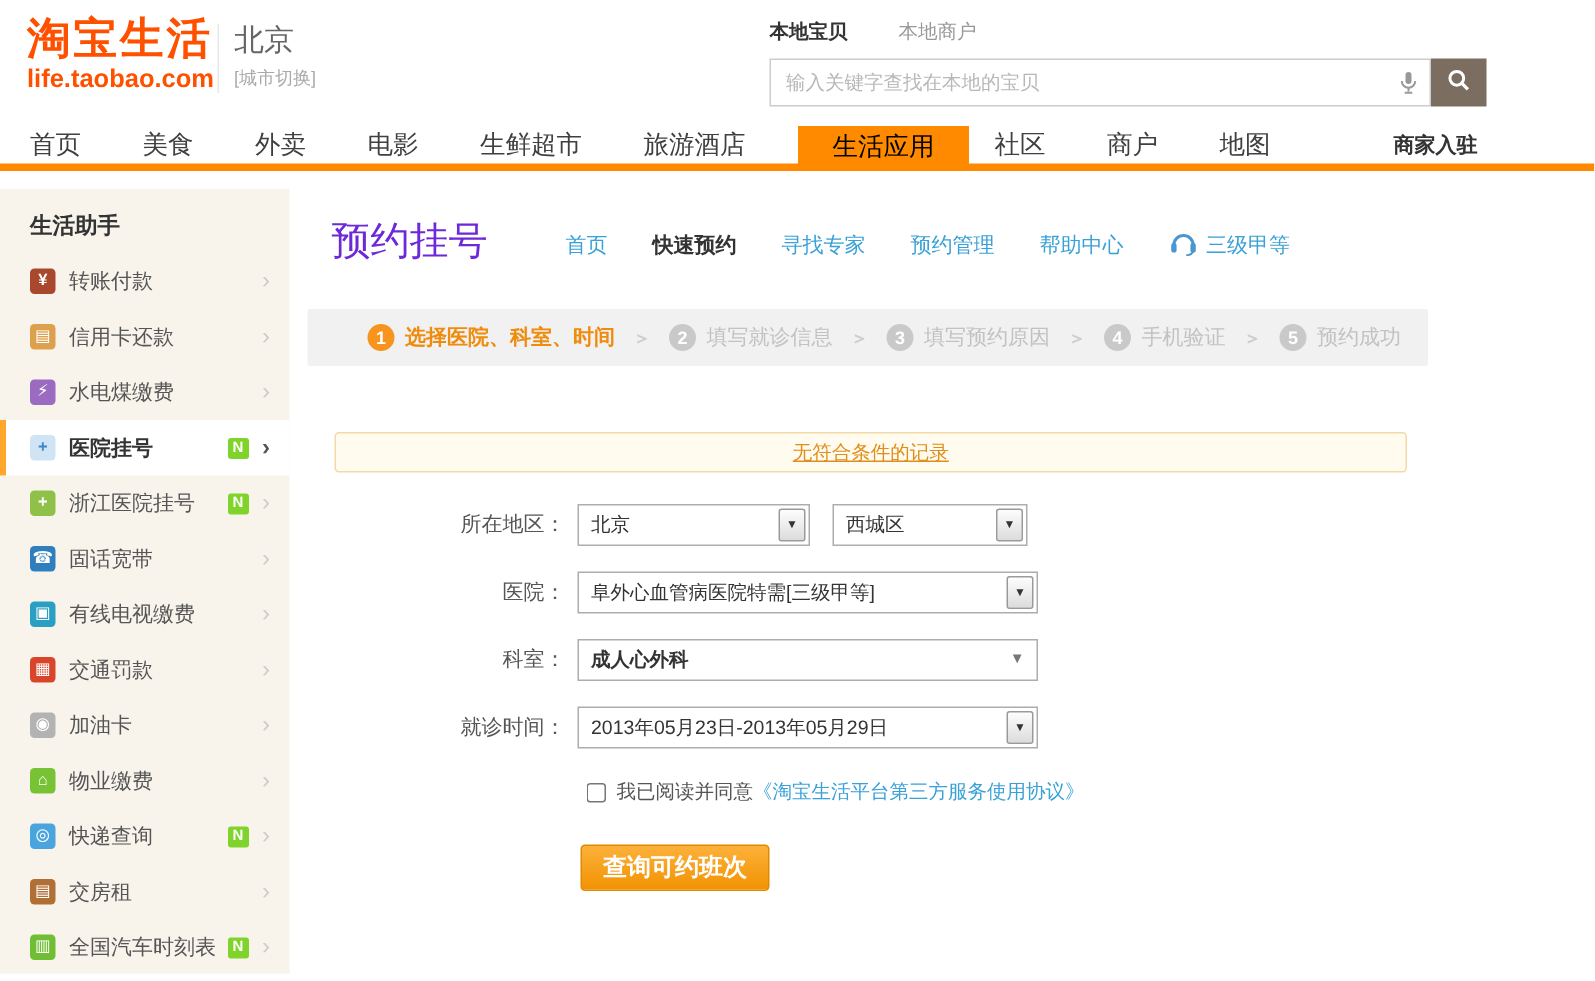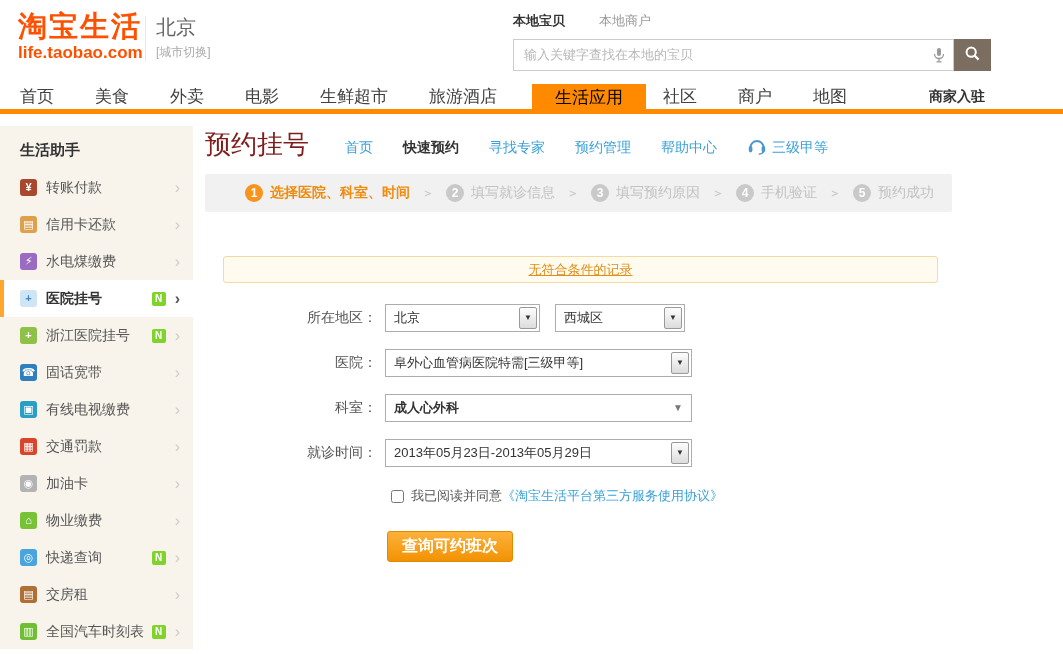--- a/index.html
+++ b/index.html
@@ -44,21 +44,21 @@
   .side-label { font-size:14px; color:#555; white-space:nowrap; }
   .side-item.active .side-label { font-weight:bold; color:#333; }
   .side-spacer { flex:1; }
   .side-badge { flex:none; width:14px; height:14px; border-radius:2px; background:#7fd32b; color:#fff; font-size:10px; font-weight:bold; display:flex; align-items:center; justify-content:center; margin-right:9px; }
   .side-chevron { color:#ccc; font-size:16px; line-height:1; }
   .side-item.active .side-chevron { color:#555; font-weight:bold; }
 
   
   .main { flex:1; padding:14px 0 0 12px; }
   .main-header { display:flex; align-items:center; }
-  .main-title { font-size:26px; color:#7f1d1d; font-weight:normal; margin:0; line-height:32px; }
+  .main-title { font-size:26px; color:#6d28d9; font-weight:normal; margin:16px; line-height:32px; }
   .main-tabs { display:flex; align-items:center; margin-left:36px; gap:30px; font-size:14px; padding-top:8px; }
   .main-tab { color:#39a1d8; cursor:pointer; white-space:nowrap; }
   .main-tab.active { color:#333; font-weight:bold; }
   .online-service { display:flex; align-items:center; gap:5px; color:#39a1d8; font-size:14px; margin-left:30px; padding-top:8px; cursor:pointer; }
 
   .steps-bar { margin-top:14px; width:747px; height:38px; background:#f1f1f1; border-radius:2px; display:flex; align-items:center; padding-left:40px; }
   .step { display:flex; align-items:center; }
   .step-num { width:18px; height:18px; border-radius:50%; background:#c9c9c9; color:#fff; font-size:12px; font-weight:bold; display:flex; align-items:center; justify-content:center; }
   .step.active .step-num { background:#f7941d; }
   .step-label { margin-left:7px; font-size:14px; color:#c2c2c2; white-space:nowrap; }

